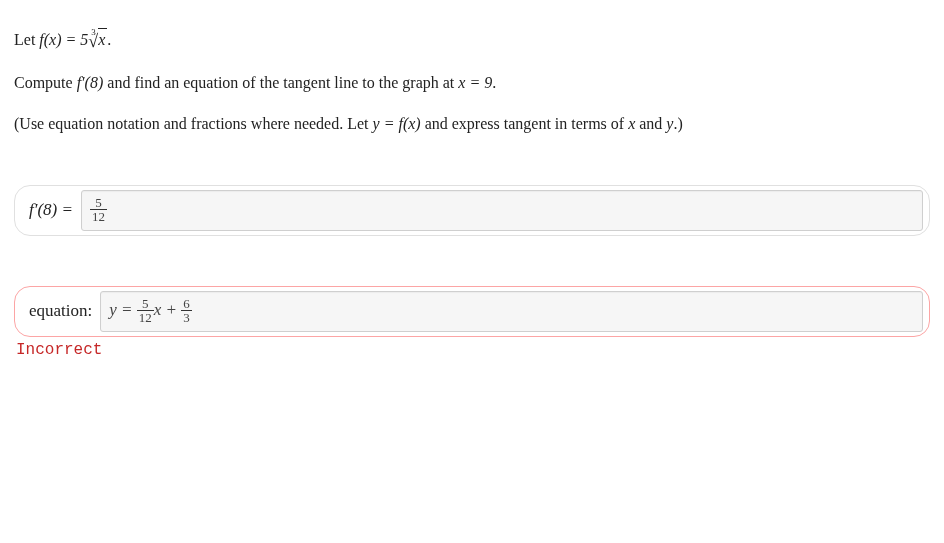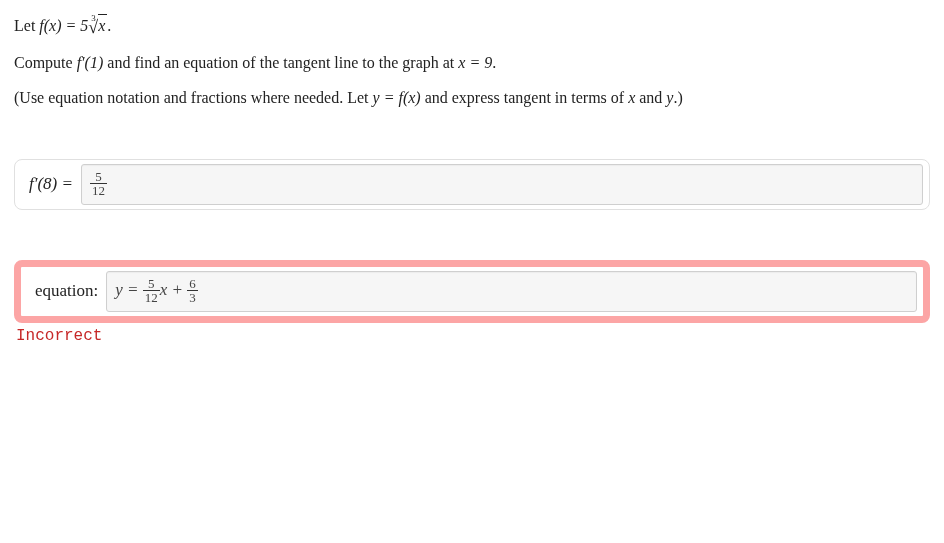--- a/index.html
+++ b/index.html
@@ -5,34 +5,34 @@
   body {
     margin: 0;
     padding: 10px 14px;
     font-family: Georgia, "Times New Roman", serif;
     font-size: 16px;
     color: #222;
     width: 944px;
     box-sizing: border-box;
   }
   .prompt-line {
-    margin: 4px 0 12px 0;
+    margin: 18px 0 12px 0;
     line-height: 1.4;
   }
   .math-i { font-style: italic; font-family: "Times New Roman", serif; }
   .ansrow {
     display: flex;
     align-items: center;
     border: 1px solid #e0e0e0;
-    border-radius: 8px;
+    border-radius: 16px;
     padding: 4px 6px;
     margin: 50px 0 40px 0;
   }
   .ansrow.incorrect {
-    border: 7px solid #fca5a5;
+    border: 1px solid #fca5a5;
     margin-bottom: 4px;
   }
   .label-cell {
     padding: 4px 8px;
     white-space: nowrap;
     font-family: "Times New Roman", serif;
     font-size: 17px;
   }
   .input-cell {
     flex: 1;
@@ -87,21 +87,21 @@
 </head>
 <body>
 
 <div class="prompt-line">
   <span>Let </span>
   <span class="math-i">f(x) = 5</span><span class="cuberoot"><span class="index">3</span><span class="surd">√</span><span class="radical math-i">x</span></span><span>.</span>
 </div>
 
 <div class="prompt-line">
   <span>Compute </span>
-  <span class="math-i">f′(1)</span>
+  <span class="math-i">f′(8)</span>
   <span> and find an equation of the tangent line to the graph at </span>
   <span class="math-i">x = 9</span><span>.</span>
 </div>
 
 <div class="prompt-line">
   <span>(Use equation notation and fractions where needed. Let </span>
   <span class="math-i">y = f(x)</span>
   <span> and express tangent in terms of </span>
   <span class="math-i">x</span>
   <span> and </span>

